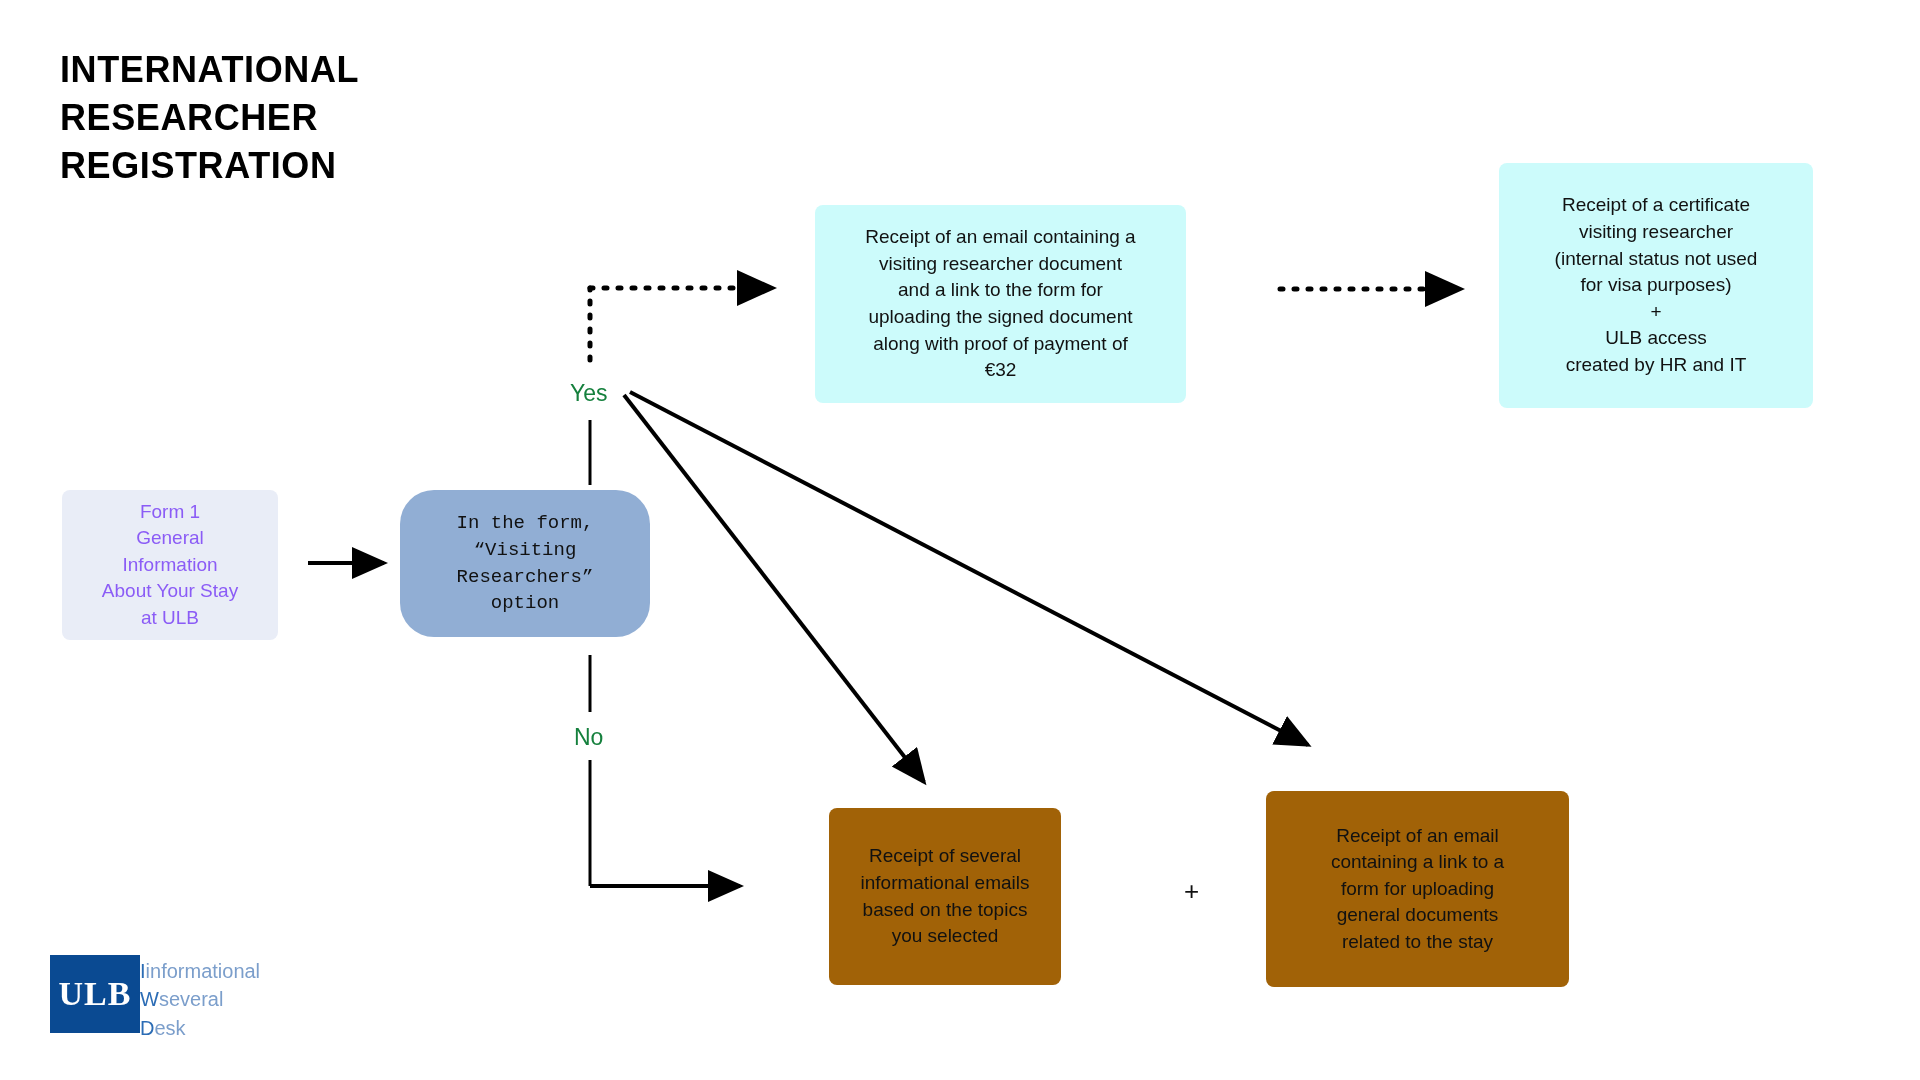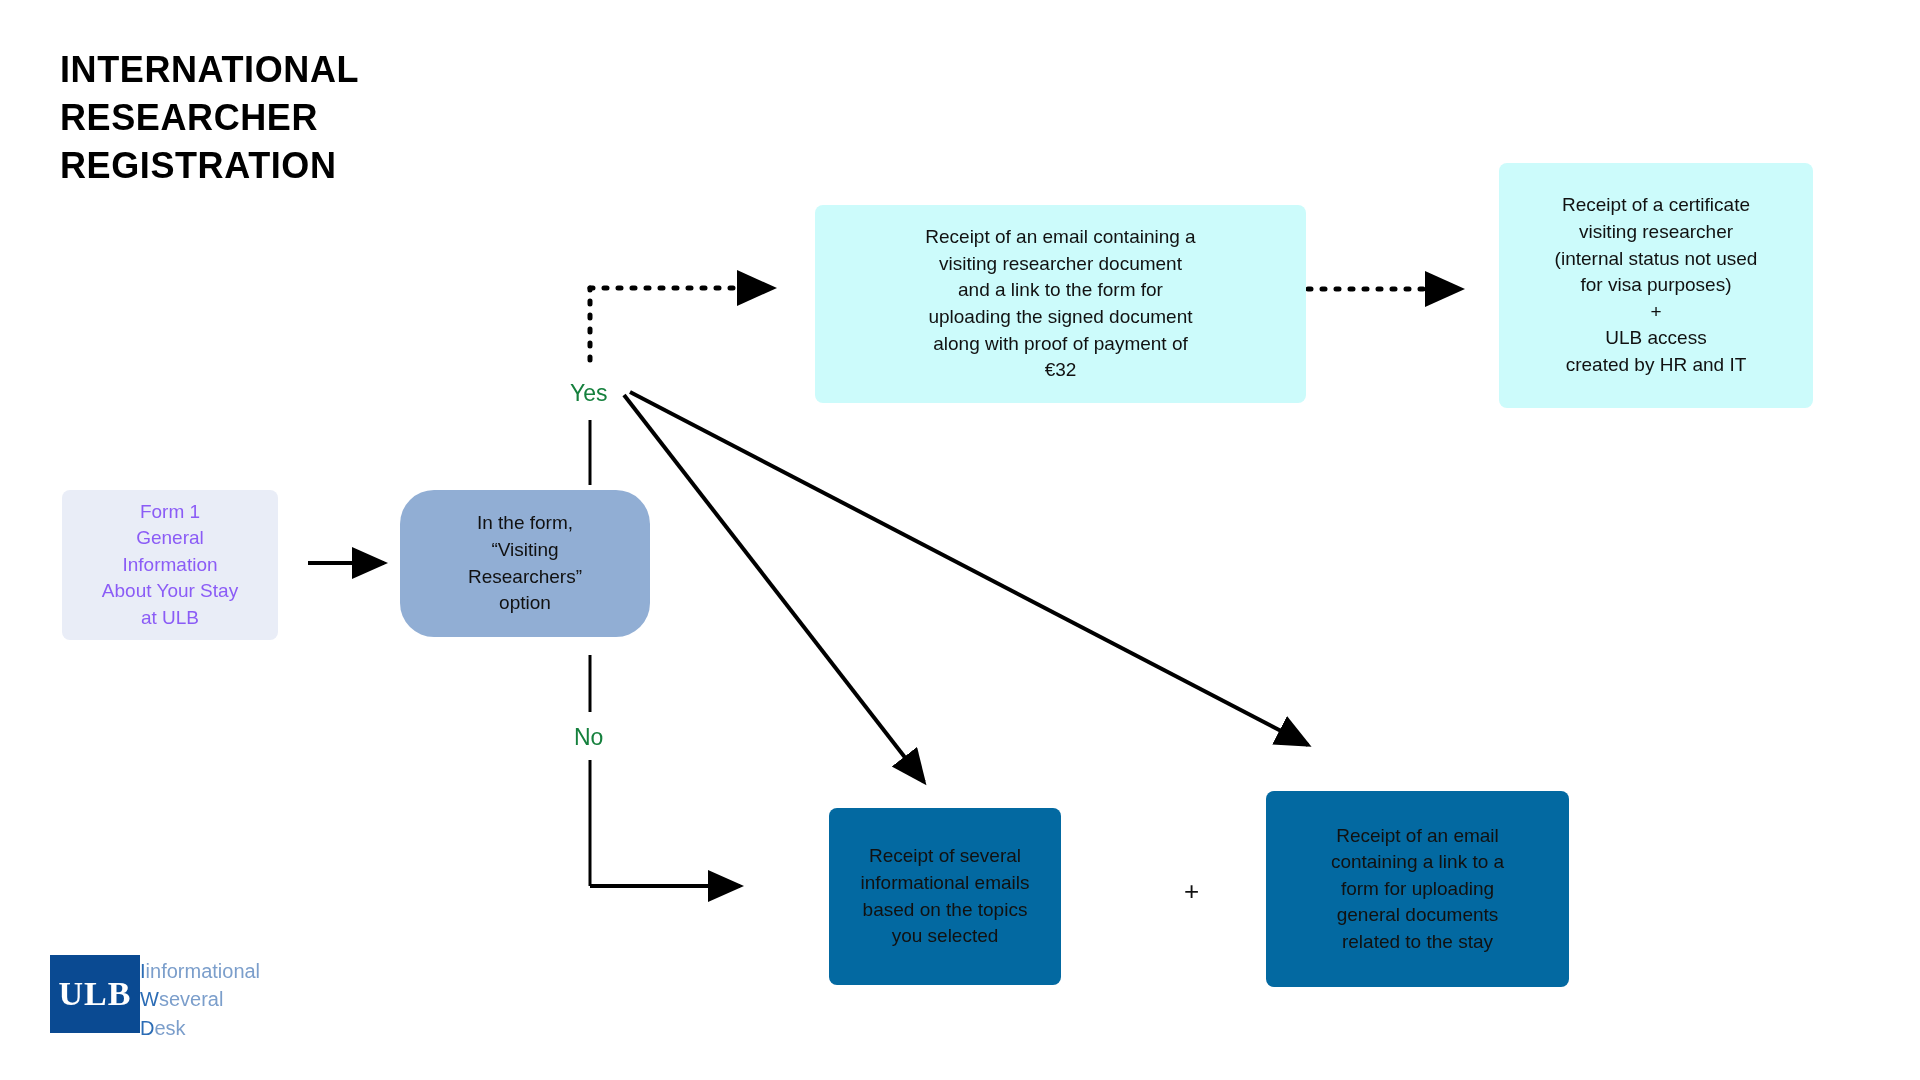--- a/index.html
+++ b/index.html
@@ -43,27 +43,28 @@
     border-radius: 8px;
   }
   .node-start {
     background: #e9edf7;
     color: #8b5cf6;
   }
   .node-decision {
     background: #91aed4;
     color: #111111;
     border-radius: 34px;
+    font-family: Liberation Mono, monospace;
   }
   .node-cyan {
     background: #ccfbfb;
     color: #111111;
   }
   .node-blue {
-    background: #0369a1;
+    background: #a16207;
     color: #111111;
   }
 
   
   .edge-label {
     position: absolute;
     font-size: 23px;
     color: #15803d;
     white-space: nowrap;
   }
@@ -169,21 +170,21 @@
 at ULB</span>
   </div>
 
   <div class="node node-decision" style="left:388px; top:490px; width:250px; height:147px;">
     <span>In the form,
 “Visiting
 Researchers”
 option</span>
   </div>
 
-  <div class="node node-cyan" style="left:803px; top:205px; width:491px; height:198px;">
+  <div class="node node-cyan" style="left:803px; top:205px; width:371px; height:198px;">
     <span>Receipt of an email containing a
 visiting researcher document
 and a link to the form for
 uploading the signed document
 along with proof of payment of
 €32</span>
   </div>
 
   <div class="node node-cyan" style="left:1487px; top:163px; width:314px; height:245px;">
     <span>Receipt of a certificate

